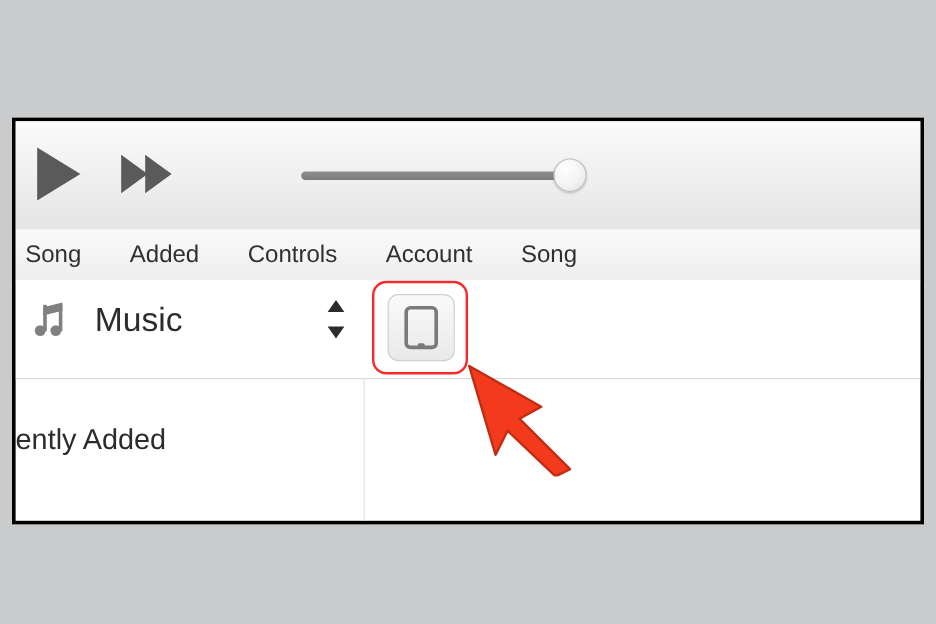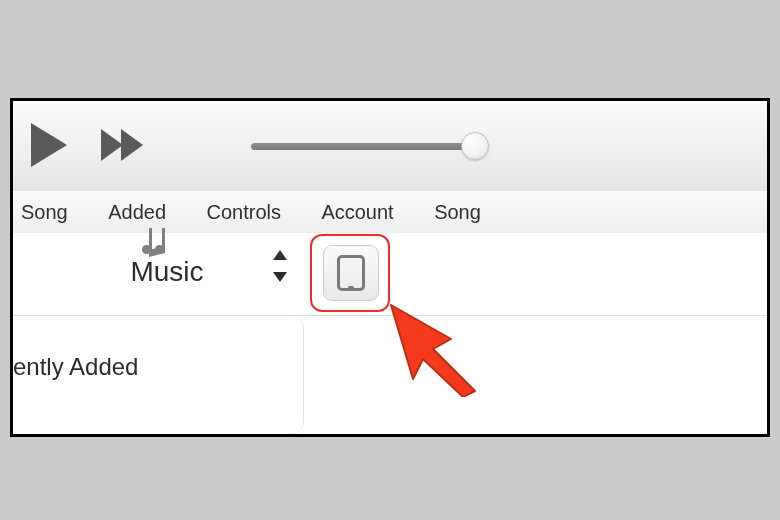--- a/index.html
+++ b/index.html
@@ -32,21 +32,21 @@
     background:linear-gradient(to bottom,#fafafa,#eeeeee);
     border-bottom:2px solid #cfcfcf;}
   .menubar-item{display:inline-block;line-height:42px;padding:0 18px;
     font-size:20px;color:#303030;cursor:pointer;}
   .menubar-item:first-child{padding-left:8px;}
 
   
   .librow{position:absolute;left:0;top:132px;right:0;height:82px;background:#fff;
     border-bottom:1px solid #dcdcdc;}
   .picker{position:absolute;left:16px;top:13px;width:260px;height:42px;
-    cursor:pointer;display:flex;align-items:center;flex-direction:column;}
+    cursor:pointer;display:flex;align-items:center;}
   .picker .mic{width:34px;height:30px;position:relative;}
   .picker .note1,.picker .note2{position:absolute;width:9px;height:9px;border-radius:50%;
     background:#808080;bottom:2px;}
   .picker .note1{left:0;}
   .picker .note2{left:13px;}
   .picker .stem1,.picker .stem2{position:absolute;width:3px;height:22px;background:#808080;
     bottom:6px;}
   .picker .stem1{left:7px;}
   .picker .stem2{left:20px;}
   .picker .beam{position:absolute;left:7px;top:2px;width:16px;height:7px;
@@ -62,21 +62,21 @@
     border:2px solid #f22c2c;border-radius:12px;box-sizing:border-box;}
   .device-btn{position:absolute;left:310px;top:12px;width:54px;height:54px;
     background:linear-gradient(to bottom,#fafafa,#e9e9e9);
     border:1px solid #cfcfcf;border-radius:9px;cursor:pointer;
     display:flex;align-items:center;justify-content:center;}
   .device-glyph{width:22px;height:30px;border:3px solid #7a7a7a;border-radius:5px;position:relative;}
   .device-glyph::after{content:"";position:absolute;bottom:-1px;left:50%;transform:translateX(-50%);
     width:6px;height:3px;border-radius:2px;background:#7a7a7a;}
 
   
-  .sidebar{position:absolute;left:0;top:214px;width:290px;bottom:0;border-right:1px solid #e3e3e3;border-radius:14px;}
+  .sidebar{position:absolute;left:0;top:214px;width:290px;bottom:0;border-right:1px solid #e3e3e3;}
   .sidebar-row{font-size:24px;color:#2c2c2c;padding:38px 0 0 0;}
 
   
   .arrow{position:absolute;left:372px;top:200px;width:110px;height:96px;pointer-events:none;}
 </style>
 </head>
 <body>
 
 <div class="window">
 

